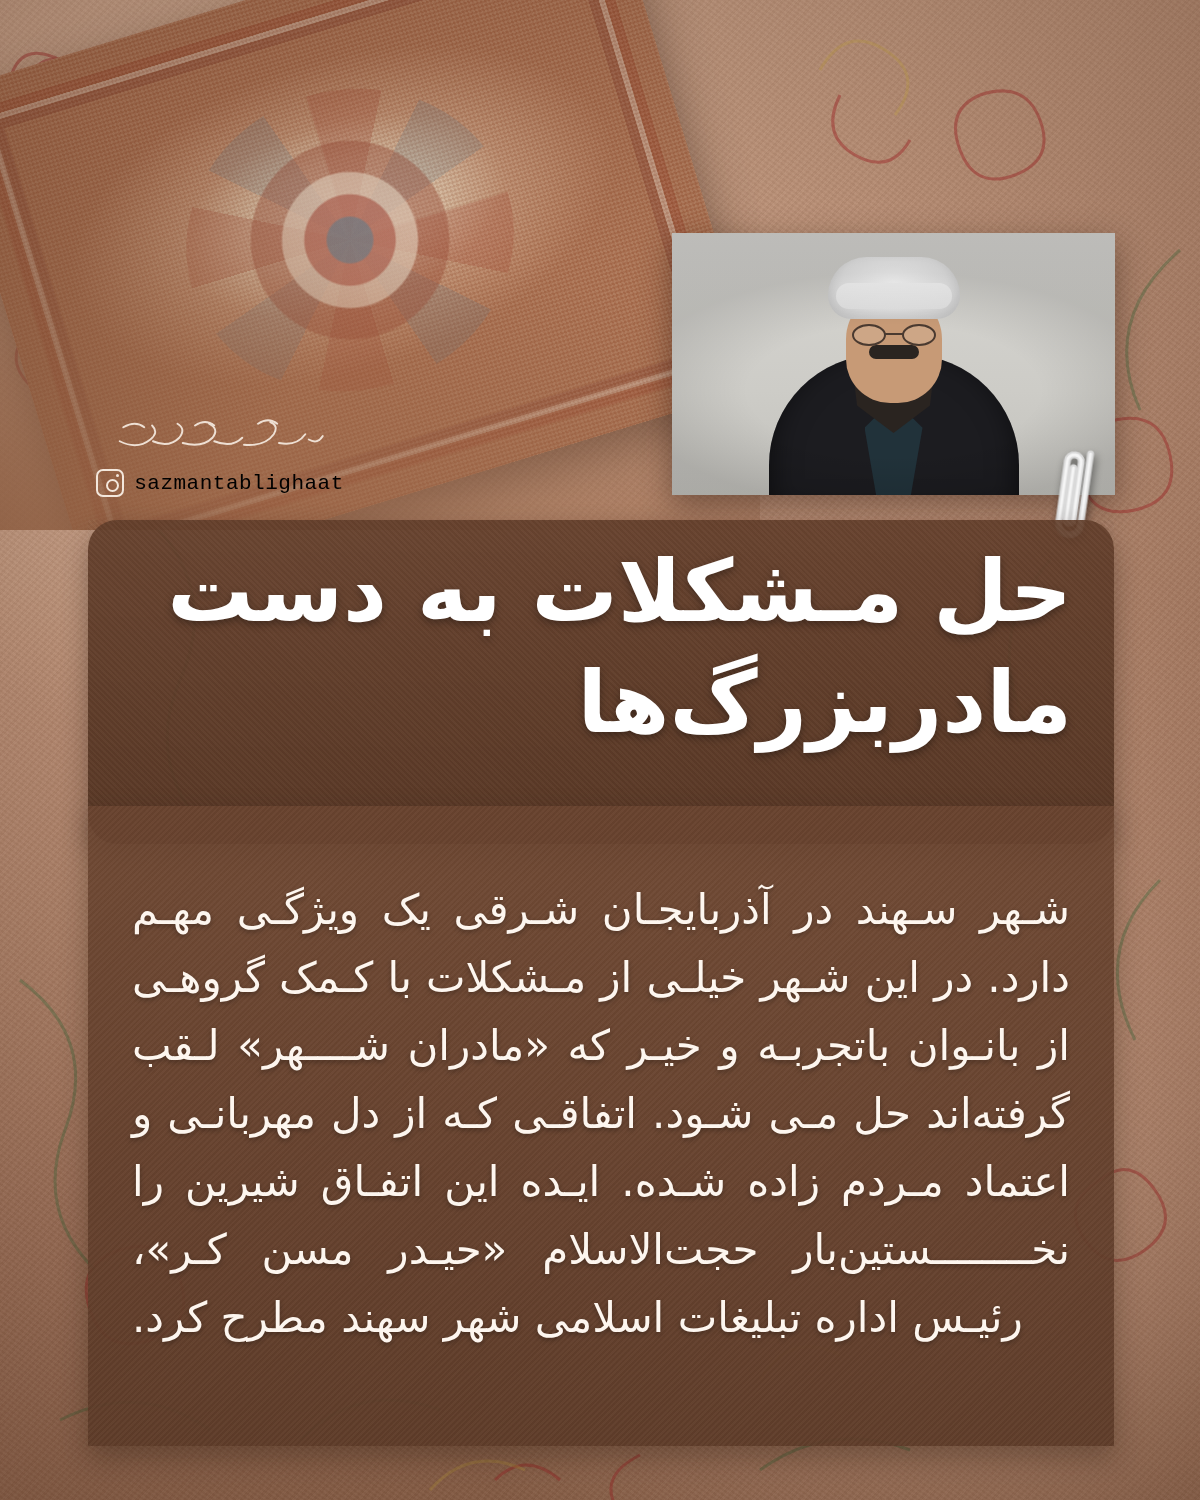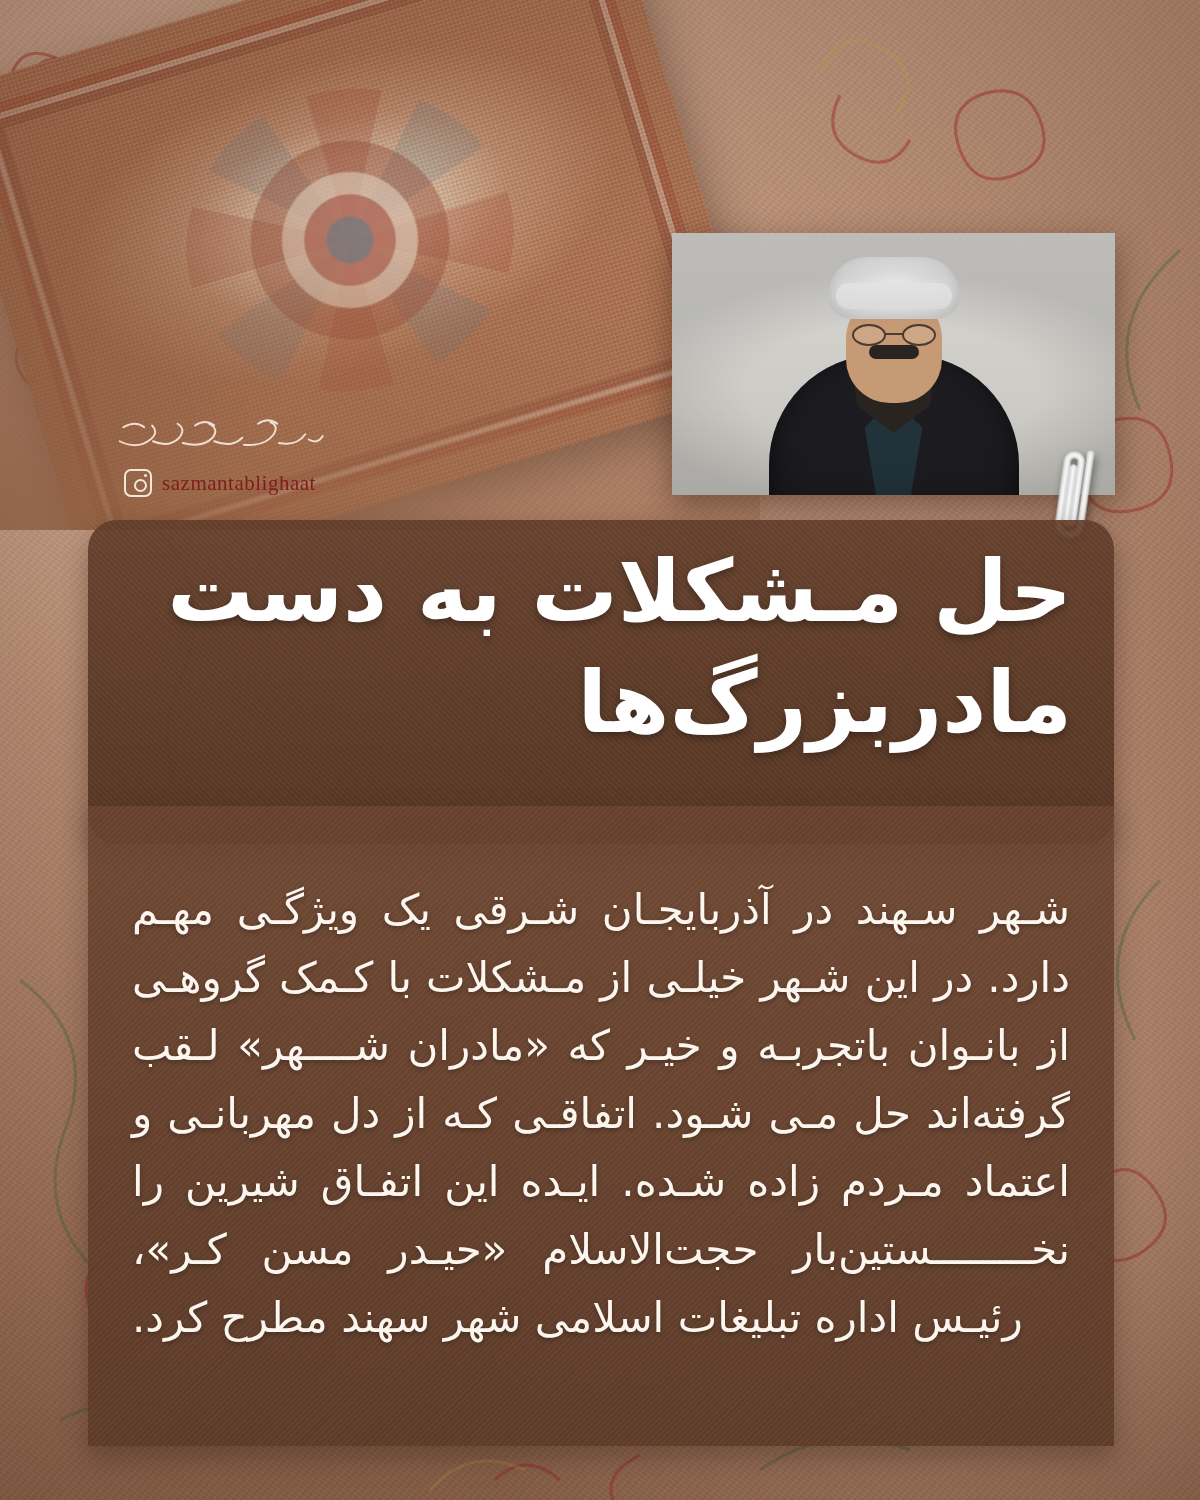--- a/index.html
+++ b/index.html
@@ -143,24 +143,24 @@
   }
   .brand-handle .ig::after {
     content: "";
     position: absolute;
     right: 3px; top: 3px;
     width: 3px; height: 3px;
     background: #f3e7dc;
     border-radius: 50%;
   }
   .brand-handle span {
-    font-family: Liberation Serif, serif;
+    font-family: Liberation Mono, monospace;
     font-size: 21px;
     letter-spacing: .5px;
-    color: #7f1d1d;
+    color: #000000;
   }
 
   
   .portrait {
     position: absolute;
     left: 672px;
     top: 233px;
     width: 443px;
     height: 262px;
     background: #cfcfcb;

